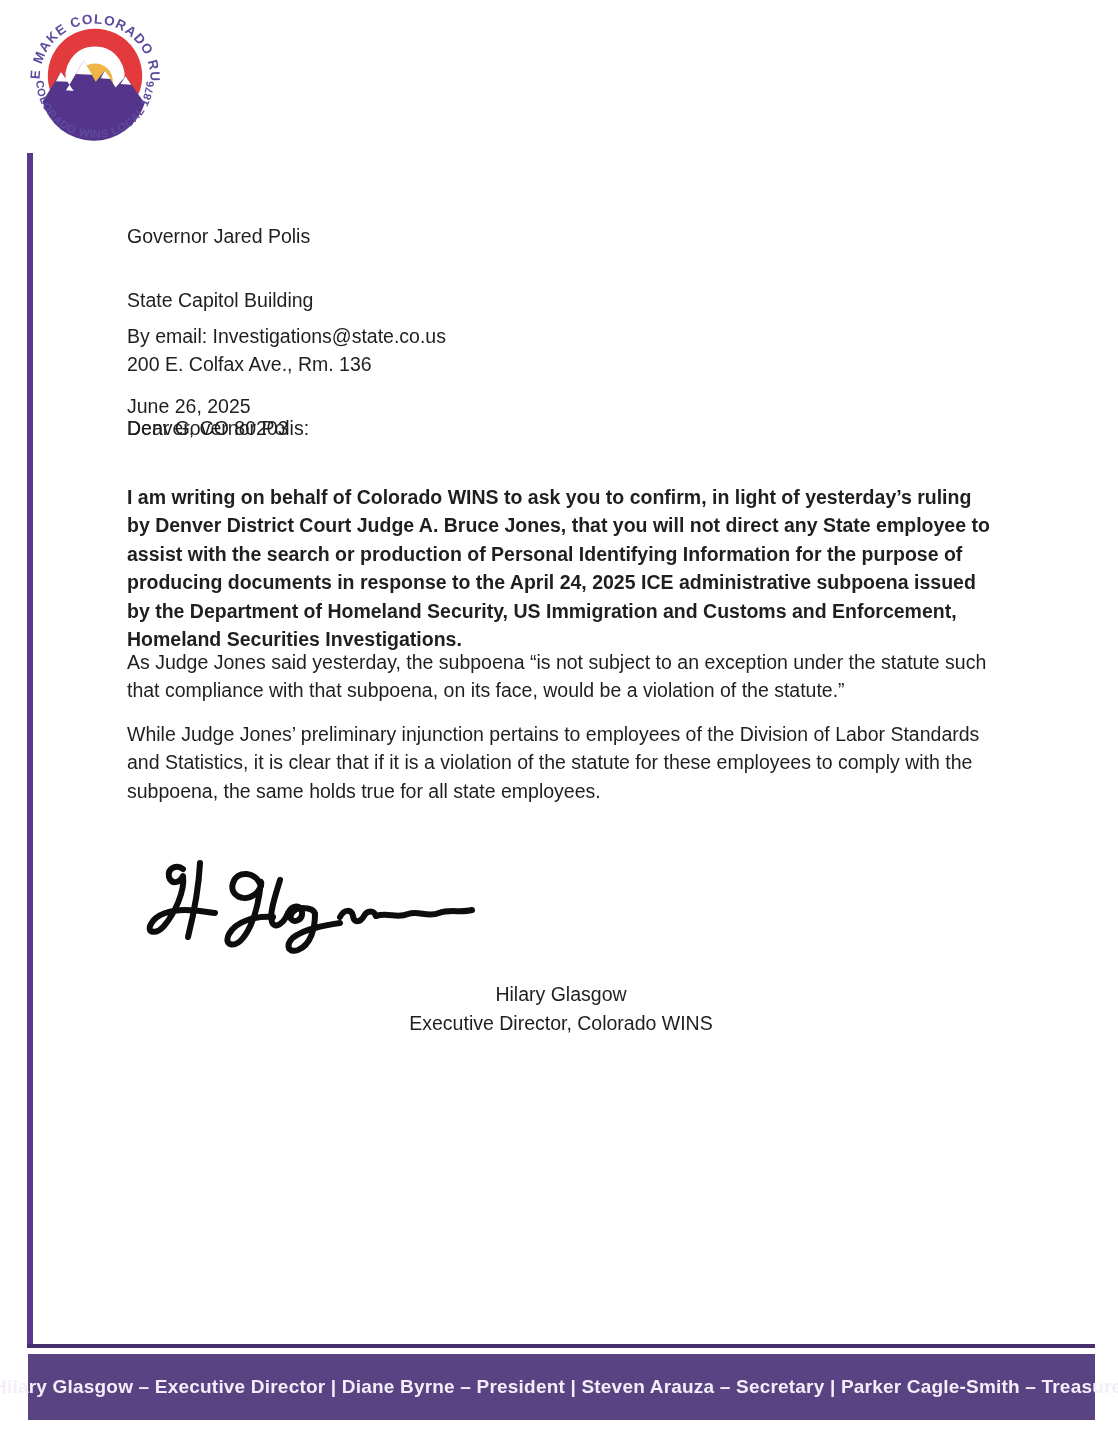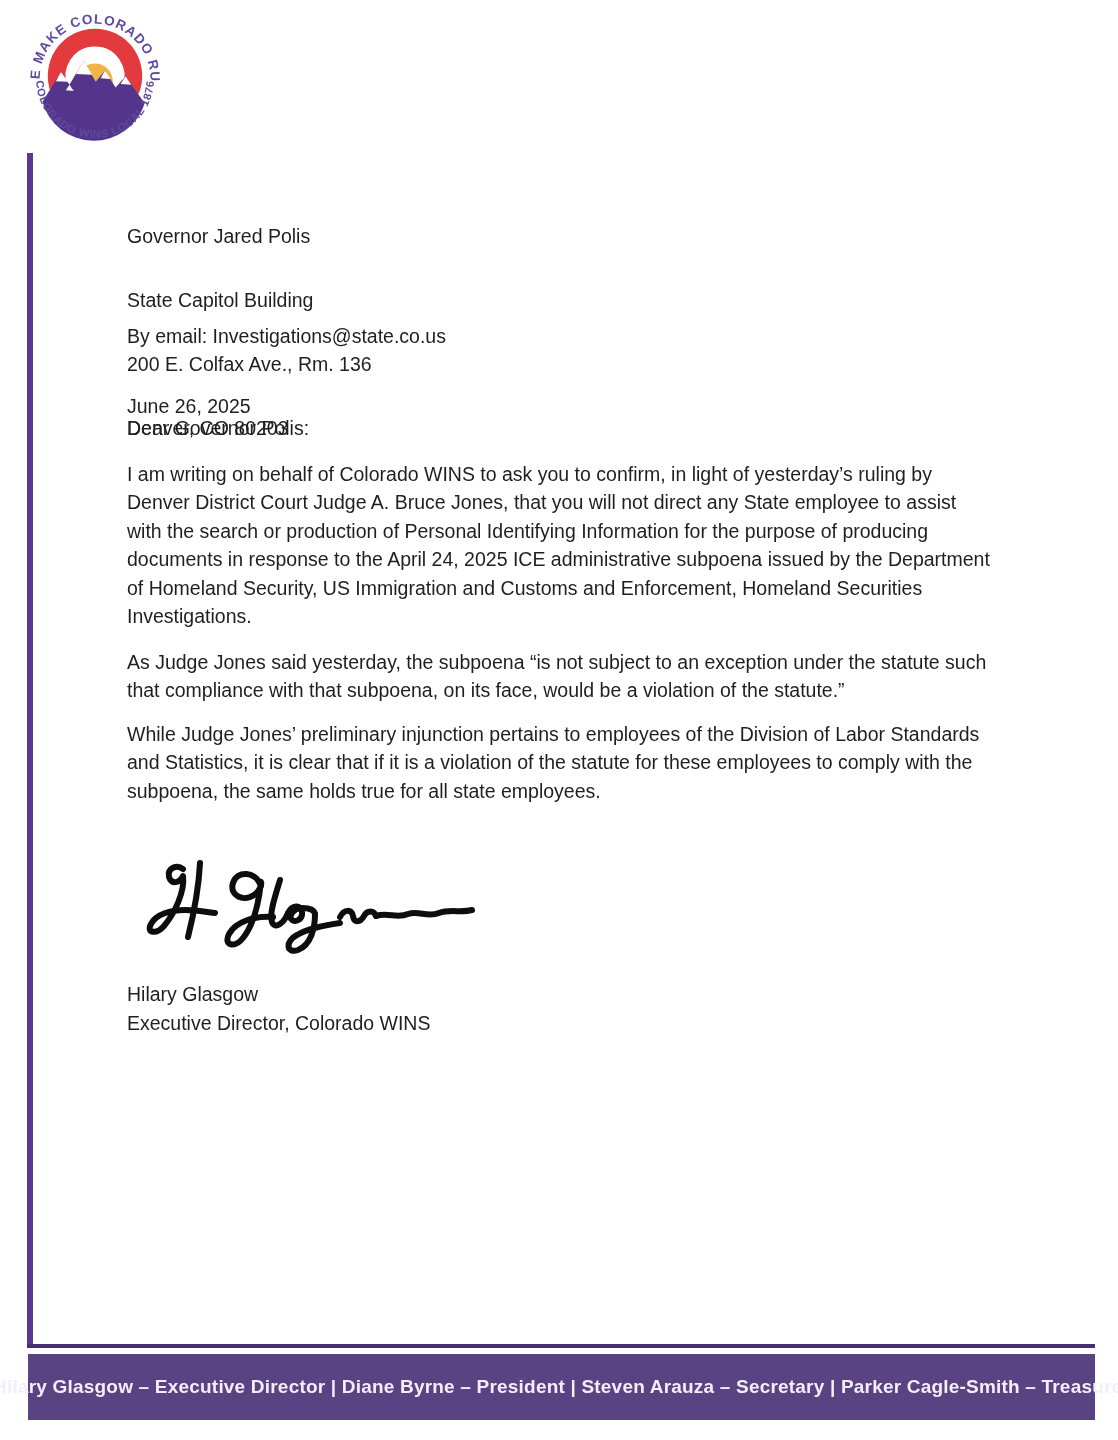--- a/index.html
+++ b/index.html
@@ -33,25 +33,25 @@
     white-space:nowrap;
   }
   
   .body-col{position:absolute;left:127px;width:868px;color:#1f1f1f;
     font-size:19.5px;line-height:28.4px;}
   .addr{top:187px;line-height:29px;}
   .addr span{display:block;margin-top:35px;}
   .byemail{top:322px;}
   .date{top:368px;margin-top:24px;}
   .salutation{top:414px;}
-  .para1{top:460px;}
+  .para1{top:483px;font-weight:bold;}
   .para2{top:648px;}
   .para3{top:720px;}
   .closing{top:824px;}
-  .signer{top:980px;line-height:29px;}
+  .signer{top:980px;line-height:29px;text-align:center;}
   .signer span{display:block;}
   .sig-wrap{position:absolute;left:125px;top:853px;width:360px;height:115px;}
 </style>
 </head>
 <body>
 
 <div class="page">
 
   <div class="logo-wrap">
     <svg viewBox="0 0 200 200" width="146" height="142">

